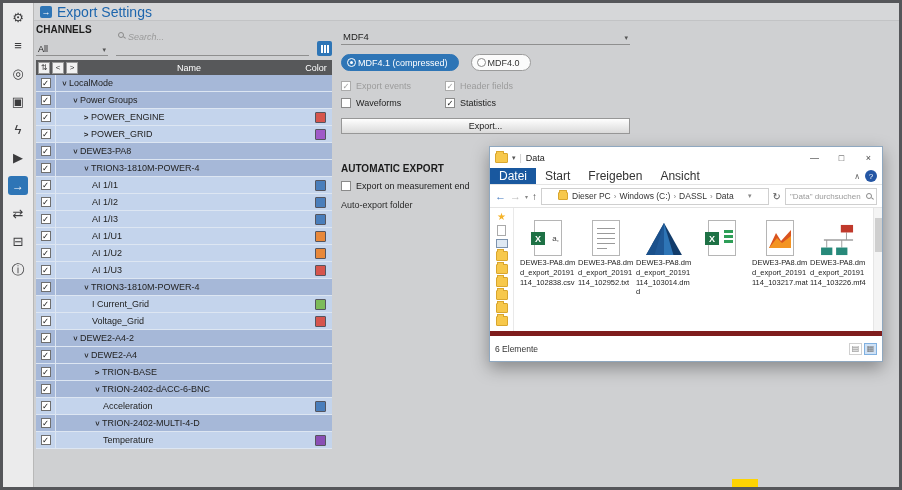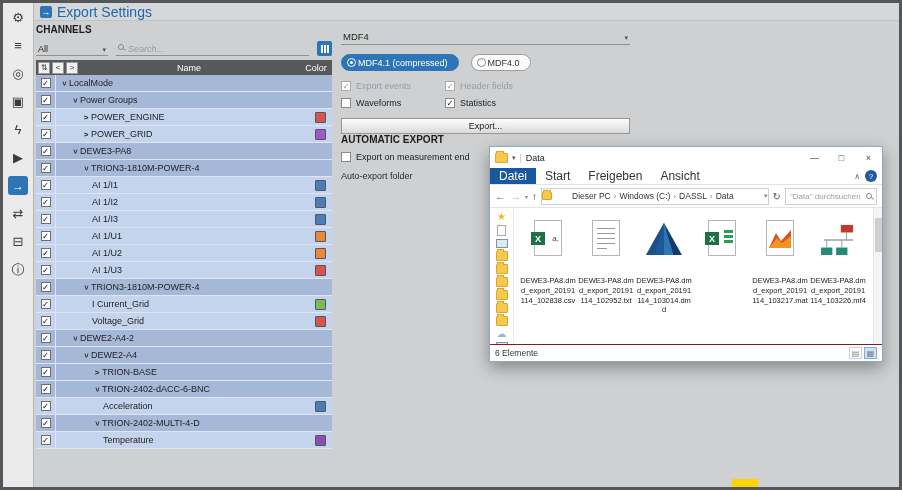--- a/index.html
+++ b/index.html
@@ -14,21 +14,21 @@
   .iconbar{position:absolute;left:0;top:0;bottom:0;width:31px;background:#ebebec;border-right:1px solid #b8b8b8;display:flex;flex-direction:column;align-items:center;padding-top:5px;gap:9px}
   .side-ico{width:20px;height:19px;display:flex;align-items:center;justify-content:center;font-size:13px;color:#3b3b3d;cursor:pointer}
   .side-ico.active{background:#2e75b6;color:#fff;border-radius:3px;font-weight:bold;font-size:12px}
 
   
   .channels{position:absolute;left:33px;top:21px;width:296px}
   .sec-h{font-weight:bold;font-size:10px;color:#1c1c1c}
   .ch-controls{display:flex;align-items:flex-end;gap:8px;margin-top:5px;height:16px}
   .dd-all{width:72px;border-bottom:1px solid #8f8f8f;display:flex;justify-content:space-between;align-items:flex-end;padding:0 2px 1px 2px;font-size:9px;cursor:pointer}
   .caret{font-size:7px;color:#555}
-  .searchbox{flex:1;border-bottom:1px solid #8f8f8f;display:flex;align-items:flex-start;gap:4px;padding:0 2px 1px 2px}
+  .searchbox{flex:1;border-bottom:1px solid #8f8f8f;display:flex;align-items:flex-start;gap:4px;padding:0 2px 13px 2px}
   .search-ph{color:#9a9a9a;font-style:italic;font-size:9px}
   .mag{width:6px;height:6px;border:1px solid #8a8a8a;border-radius:50%;position:relative;margin-bottom:1px;display:inline-block;flex:0 0 auto}
   .mag::after{content:"";position:absolute;width:3px;height:1px;background:#8a8a8a;right:-3px;bottom:-1px;transform:rotate(40deg)}
   .colbtn{width:15px;height:15px;background:#2e75b6;border-radius:2px;display:flex;align-items:center;justify-content:center;gap:1px;cursor:pointer;flex:0 0 auto}
   .colbtn i{width:2px;height:8px;background:#fff}
   .grid-head{margin-top:4px;height:15px;background:#57585a;display:flex;align-items:center;color:#fff;font-size:9px}
   .gh-btn{width:12px;height:12px;background:#f2f2f2;border:1px solid #9a9a9a;color:#333;font-size:8px;line-height:10px;text-align:center;margin-left:2px;cursor:pointer}
   .gh-name{flex:1;text-align:center}
   .gh-color{width:32px;text-align:center}
   .chrow{height:17px;display:flex;align-items:stretch;border-bottom:1px solid #dde6f2;cursor:pointer}
@@ -51,21 +51,21 @@
   .pill.sel{background:#2e75b6;border-color:#2e75b6;color:#fff}
   .rdot{width:9px;height:9px;border-radius:50%;border:1px solid #8a8a8a;background:#fff;position:relative;flex:0 0 auto}
   .pill.sel .rdot{border-color:#fff;background:transparent}
   .pill.sel .rdot::after{content:"";position:absolute;inset:2px;border-radius:50%;background:#fff}
   .optcbs{margin-top:10px;display:grid;grid-template-columns:104px 1fr;row-gap:7px}
   .optcb{display:flex;align-items:center;gap:5px;cursor:pointer;font-size:9px}
   .cb2{width:10px;height:10px;background:#fff;border:1px solid #8a8a8a;font-size:8.5px;line-height:9px;text-align:center;color:#2b2b2b;flex:0 0 auto;display:inline-block}
   .optcb.dis{color:#9c9c9c}
   .optcb.dis .cb2{color:#a5a5a5;border-color:#ababab}
   .export-btn{margin-top:10px;width:100%;height:16px;background:linear-gradient(#fefefe,#dadada);border:1px solid #979797;font-size:9px;display:flex;align-items:center;justify-content:center;cursor:pointer}
-  .auto-h{margin-top:0}
+  .auto-h{margin-top:29px}
   .auto-cb{display:flex;align-items:center;gap:5px;margin-top:7px;font-size:9px}
   .folder-label{margin-top:9px;font-size:9px;color:#2b2b2b}
   .folder-input{margin-top:3px;border-bottom:1px solid #9a9a9a;font-size:9px;color:#8b8b8b;padding:0 2px 2px 2px;width:100%}
 
   
   .explorer{position:absolute;left:486px;top:143px;width:394px;height:216px;background:#fff;border:1px solid #8fa8c0;box-shadow:0 6px 16px rgba(0,0,0,.35);display:flex;flex-direction:column;font-size:9px;z-index:5}
   .ex-title{height:21px;display:flex;align-items:center;gap:4px;padding-left:5px;flex:0 0 auto}
   .fold{width:13px;height:10px;background:#f7c84b;border:1px solid #d9a62e;border-radius:1px;position:relative;flex:0 0 auto}
   .fold::before{content:"";position:absolute;top:-3px;left:0;width:6px;height:2px;background:#f7c84b;border:1px solid #d9a62e;border-bottom:none;border-radius:1px 1px 0 0}
   .fold.small{width:10px;height:8px}
@@ -78,43 +78,43 @@
   .rtab{padding:0 9px;height:100%;display:flex;align-items:center;color:#333;cursor:pointer;font-size:12px}
   .rtab.file{background:#19589f;color:#fff}
   .rib-right{margin-left:auto;display:flex;align-items:center;gap:5px;padding-right:5px}
   .rib-collapse{color:#666;font-size:8px;cursor:pointer}
   .rib-help{width:12px;height:12px;border-radius:50%;background:#2456a4;color:#fff;font-size:8px;display:flex;align-items:center;justify-content:center;cursor:pointer}
   .ex-addr{height:23px;display:flex;align-items:center;gap:4px;padding:0 5px;border-bottom:1px solid #e4e4e4;flex:0 0 auto}
   .nav-arrow{color:#3f76bf;font-size:11px;cursor:pointer}
   .nav-arrow.fwd{color:#b9b9b9}
   .nav-arrow.up{color:#444;font-size:10px}
   .tiny-caret{font-size:6px;color:#888;cursor:pointer}
-  .addr-box{flex:1;height:17px;border:1px solid #cfcfcf;display:flex;align-items:center;gap:20px;padding:0 0;min-width:0;cursor:text}
+  .addr-box{flex:1;height:17px;border:1px solid #cfcfcf;display:flex;align-items:center;gap:4px;padding:0 16px;min-width:0;cursor:text}
   #breadcrumb{display:flex;align-items:center;gap:3px;overflow:hidden;flex:1;min-width:0}
   .bcseg{color:#333;cursor:pointer;white-space:nowrap;font-size:8.5px}
   .bcsep{color:#888;font-size:8px}
   .addr-caret{font-size:7px;color:#888;cursor:pointer}
   .refresh{color:#555;font-size:10px;cursor:pointer}
   .search-box{width:92px;height:17px;border:1px solid #cfcfcf;display:flex;align-items:center;justify-content:space-between;padding:0 4px;color:#9a9a9a;font-size:8px;cursor:text;flex:0 0 auto}
   .ex-body{flex:1;display:flex;min-height:0}
   .ex-nav{width:24px;border-right:1px solid #e9e9e9;display:flex;flex-direction:column;align-items:center;gap:3px;padding-top:4px;overflow:hidden;flex:0 0 auto}
   .ni{width:12px;height:10px;flex:0 0 auto;cursor:pointer}
   .ni.star{color:#f5b32a;font-size:10px;line-height:10px;width:auto;height:auto;background:none;border:none}
   .ni.cloud{color:#9ab6d6;font-size:10px;line-height:10px;width:auto;height:auto;background:none;border:none}
   .ni.folder{background:#f7c84b;border:1px solid #d9a62e;border-radius:1px;position:relative}
   .ni.folder::before{content:"";position:absolute;top:-3px;left:0;width:5px;height:2px;background:#f7c84b;border:1px solid #d9a62e;border-bottom:none}
   .ni.doc{background:#fff;border:1px solid #aaa;width:9px;height:11px}
   .ni.pc{background:#dfe9f3;border:1px solid #7d93ad;height:9px}
   .ex-files{flex:1;display:flex;flex-wrap:wrap;align-content:flex-start;gap:2px;padding:8px 2px 0 6px;min-width:0}
   .ftile{width:56px;display:flex;flex-direction:column;align-items:center;cursor:pointer}
   .fico{height:40px;display:flex;align-items:flex-end;justify-content:center}
-  .fname{margin-top:20px;font-size:7.5px;line-height:1.3;text-align:center;word-break:break-all;color:#1b1b1b}
+  .fname{margin-top:2px;font-size:7.5px;line-height:1.3;text-align:left;word-break:break-all;color:#1b1b1b}
   .ex-scroll{width:9px;border-left:1px solid #e6e6e6;background:#f4f4f4;display:flex;flex-direction:column;align-items:center;flex:0 0 auto;cursor:pointer}
   .ex-scroll .thumb{margin-top:10px;width:7px;height:34px;background:#cfcfcf}
-  .ex-status{height:17px;border-top:1px solid #7f1d1d;display:flex;align-items:center;justify-content:space-between;padding:0 5px;color:#333;flex:0 0 auto;font-size:8.5px}
+  .ex-status{height:30px;border-top:5px solid #7f1d1d;display:flex;align-items:center;justify-content:space-between;padding:0 5px;color:#333;flex:0 0 auto;font-size:8.5px}
   .view-btns{display:flex;gap:2px}
   .vbtn{width:13px;height:12px;border:1px solid #d0d0d0;display:flex;align-items:center;justify-content:center;font-size:8px;color:#777;cursor:pointer}
   .vbtn.active{background:#cfe1f5;border-color:#7fb0e0}
 
   
   .fpage{width:28px;height:36px;background:#fff;border:1px solid #b5b5b5;position:relative;display:inline-block}
   .fpage .xb{position:absolute;left:-4px;top:11px;width:14px;height:13px;background:#1e7145;color:#fff;font-size:9px;font-weight:bold;display:flex;align-items:center;justify-content:center}
   .fpage .am{position:absolute;right:2px;top:13px;font-size:8px;color:#444}
   .fpage.lines i{position:absolute;left:4px;right:4px;height:1px;background:#9a9a9a}
   .fpage.lines i:nth-child(1){top:7px}.fpage.lines i:nth-child(2){top:12px}

